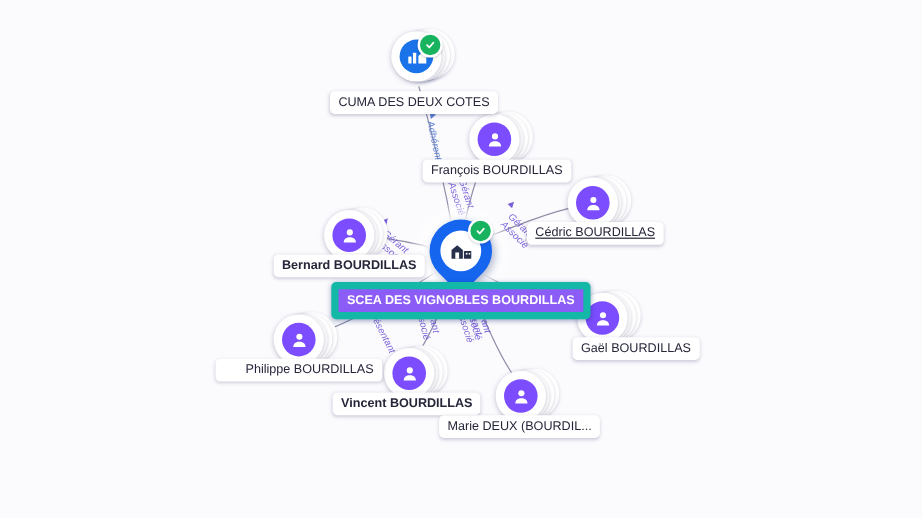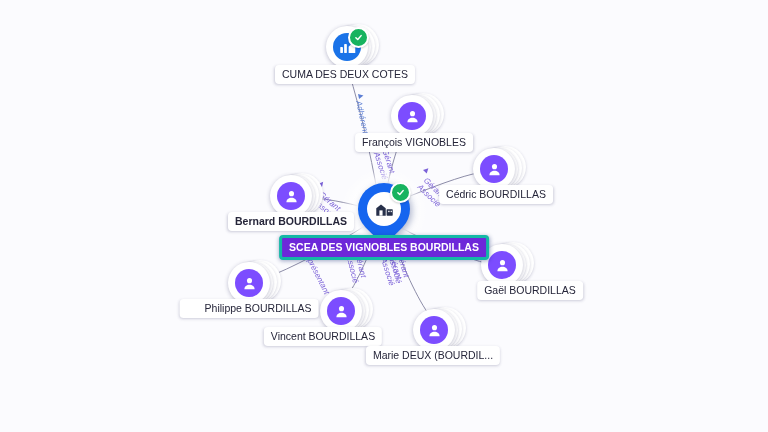--- a/index.html
+++ b/index.html
@@ -79,22 +79,22 @@
   
   .label{
     position:absolute;transform:translate(-50%,0);
     background:#ffffff;color:#26263a;
     font-size:10.5px;line-height:13px;
     padding:3px 7px;border-radius:4px;
     white-space:nowrap;
     box-shadow:0 1px 3px rgba(40,40,90,.22);
   }
   .label.selected{
-    background:#6d28d9;color:#ffffff;font-weight:bold;
-    border:3px solid #14b8a6;
+    background:#8b5cf6;color:#ffffff;font-weight:bold;
+    border:6px solid #14b8a6;
     box-shadow:0 1px 4px rgba(20,40,110,.4);
   }
 
   
   .elabel{
     position:absolute;
     color:#7b61d8;
     font-size:8px;line-height:9px;
     font-style:italic;
     white-space:nowrap;
@@ -302,22 +302,22 @@
             <svg viewBox="0 0 24 24" fill="#fff">
               <circle cx="12" cy="8" r="3.6"></circle>
               <path d="M4.8 20c0-4 3.3-6.2 7.2-6.2S19.2 16 19.2 20z"></path>
             </svg>
           </div>
         </div>
       </div>
     </div>
   <div id="label-layer">
       <div class="label selected" style="left: 384px; top: 235px;">SCEA DES VIGNOBLES BOURDILLAS</div>
-      <div class="label" style="left: 345px; top: 65px;">CUMA DES DEUX COTES</div>
-      <div class="label" style="left: 414px; top: 133px;">François VIGNOBLES</div>
-      <div class="label" style="left: 496px; top: 185px;">Cédric BOURDILLAS</div>
+      <div class="label" style="left: 345px; top: 76px;">CUMA DES DEUX COTES</div>
+      <div class="label" style="left: 414px; top: 133px;">François BOURDILLAS</div>
+      <div class="label" style="left: 496px; top: 185px; text-decoration: underline;">Cédric BOURDILLAS</div>
       <div class="label" style="left: 291px; top: 212px; font-weight: bold;">Bernard BOURDILLAS</div>
       <div class="label" style="left: 530px; top: 281px;">Gaël BOURDILLAS</div>
       <div class="label" style="left: 249px; top: 299px; padding-left: 25px;">Philippe BOURDILLAS</div>
-      <div class="label" style="left: 323px; top: 327px;">Vincent BOURDILLAS</div>
+      <div class="label" style="left: 339px; top: 327px; font-weight: bold;">Vincent BOURDILLAS</div>
       <div class="label" style="left: 433px; top: 346px;">Marie DEUX (BOURDIL...</div>
     </div>
 </div>
 
 </body></html>

